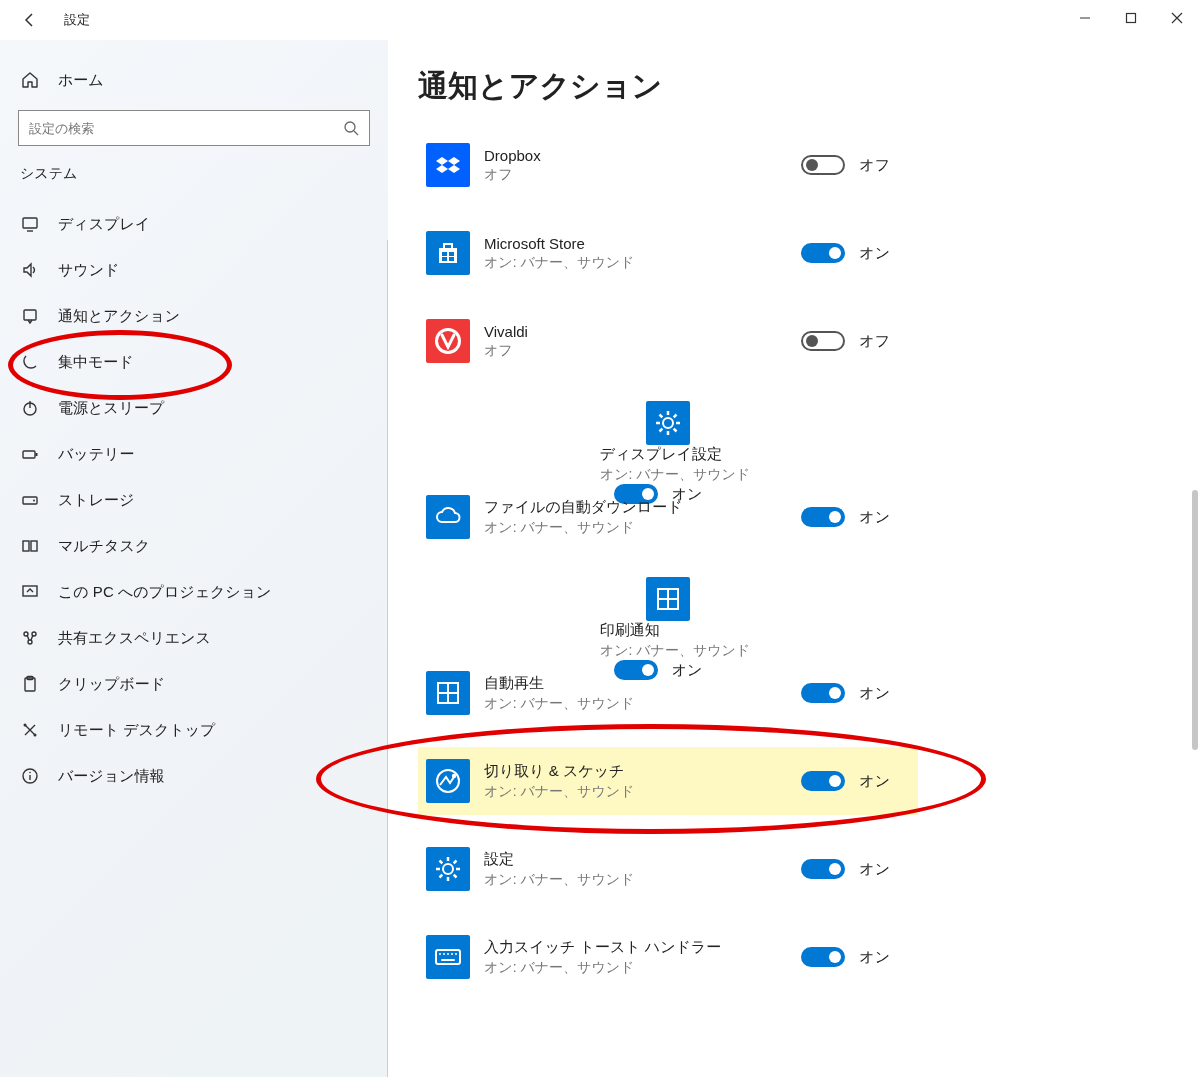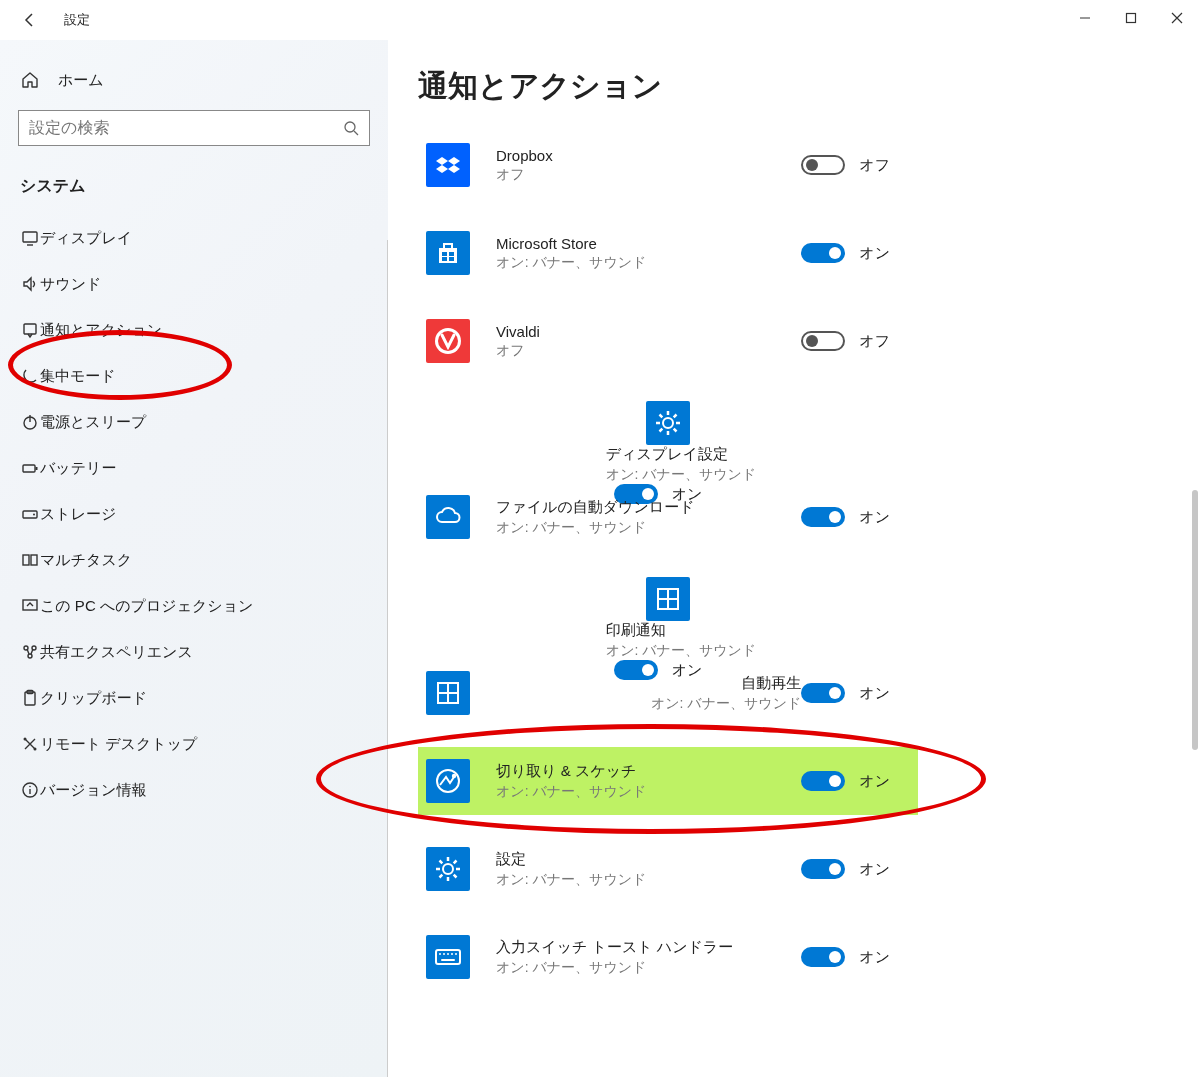--- a/index.html
+++ b/index.html
@@ -13,36 +13,36 @@
 
 .layout { display: flex; height: calc(100% - 40px); }
 
 .sidebar { width: 388px; background: linear-gradient(135deg, #f5f8fb 0%, #f1f4f8 40%, #eef3f6 100%); padding: 0 18px; position: relative; }
 .sidebar::after { content:""; position:absolute; right:0; top:200px; bottom:0; width:1px; background:#ccc; }
 
 .home-row { display: flex; align-items: center; gap: 18px; margin: 30px 2px 20px; cursor: pointer; }
 .home-label { font-size: 15px; color: #222; }
 
 .search-box { height: 36px; border: 1px solid #888; background: #fff; display: flex; align-items: center; padding: 0 10px; }
-.search-box input { flex: 1; border: none; outline: none; font-size: 16px; color: #b91c1c; background: transparent; }
+.search-box input { flex: 1; border: none; outline: none; font-size: 13px; color: #b91c1c; background: transparent; }
 .search-icon { width: 16px; height: 16px; }
 
-.section-title { margin: 30px 2px 18px; font-size: 16px; font-weight: 700; color: #222; }
-
-.nav-item { display: flex; align-items: center; height: 46px; padding: 0 2px; cursor: pointer; font-size: 15px; color: #222; }
+.section-title { margin: 19px 2px 18px; font-size: 14px; font-weight: 400; color: #222; }
+
+.nav-item { display: flex; align-items: center; gap: 18px; height: 46px; padding: 0 2px; cursor: pointer; font-size: 15px; color: #222; }
 .nav-icon { width: 20px; height: 20px; display: flex; align-items: center; justify-content: center; }
 
 .main { flex: 1; padding: 26px 0 0 30px; position: relative; height: 100%; overflow: hidden; }
 .page-title { font-size: 30px; font-weight: 600; color: #222; margin-bottom: 24px; }
 
 .app-list { }
 .app-row { display: flex; align-items: center; height: 68px; padding: 6px 8px; margin-bottom: 20px; position: relative; }
-.app-row.highlighted { background: #bef264; }
+.app-row.highlighted { background: #fef9c3; }
 .app-icon { width: 44px; height: 44px; border-radius: 2px; display: flex; align-items: center; justify-content: center; flex-shrink: 0; }
-.app-text { margin-left: 26px; flex: 1; }
+.app-text { margin-left: 14px; flex: 1; }
 .app-name { font-size: 15px; color: #222; }
 .app-status { font-size: 14px; color: #777; margin-top: 2px; }
 .toggle-wrap { display: flex; align-items: center; gap: 14px; margin-right: 20px; }
 .toggle { width: 44px; height: 20px; border-radius: 10px; position: relative; cursor: pointer; }
 .toggle.on { background: #0078d4; }
 .toggle.off { background: #fff; border: 2px solid #555; }
 .toggle .knob { width: 12px; height: 12px; border-radius: 50%; position: absolute; top: 50%; transform: translateY(-50%); }
 .toggle.on .knob { background: #fff; right: 4px; }
 .toggle.off .knob { background: #555; left: 3px; }
 .toggle-label { font-size: 15px; color: #222; min-width: 30px; }
@@ -341,21 +341,21 @@
        <div class="app-name">印刷通知</div>
        <div class="app-status">オン: バナー、サウンド</div>
      </div>
      <div class="toggle-wrap">
        <div class="toggle on">
               <div class="knob"></div>
             </div>
        <div class="toggle-label">オン</div>
      </div>
         </div>
-        <div class="app-row" style="width: 500px; text-align: right;">
+        <div class="app-row" style="width: 500px;">
           <div class="app-icon" style="background:#0078d4">
             <svg width="36" height="36" viewBox="0 0 36 36">
               <rect x="8" y="8" width="20" height="20" stroke="#fff" stroke-width="2" fill="none"></rect>
               <line x1="18" y1="8" x2="18" y2="28" stroke="#fff" stroke-width="2" fill="none"></line>
               <line x1="8" y1="18" x2="28" y2="18" stroke="#fff" stroke-width="2" fill="none"></line>
             </svg>
           </div>
           <div class="app-text">
        <div class="app-name">自動再生</div>
        <div class="app-status">オン: バナー、サウンド</div>

